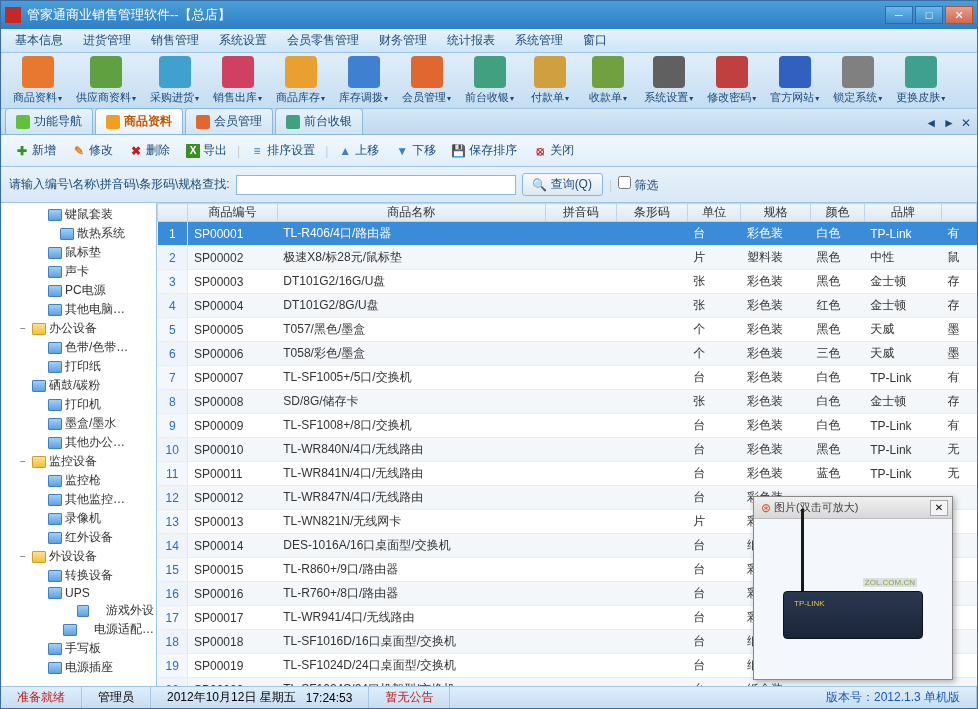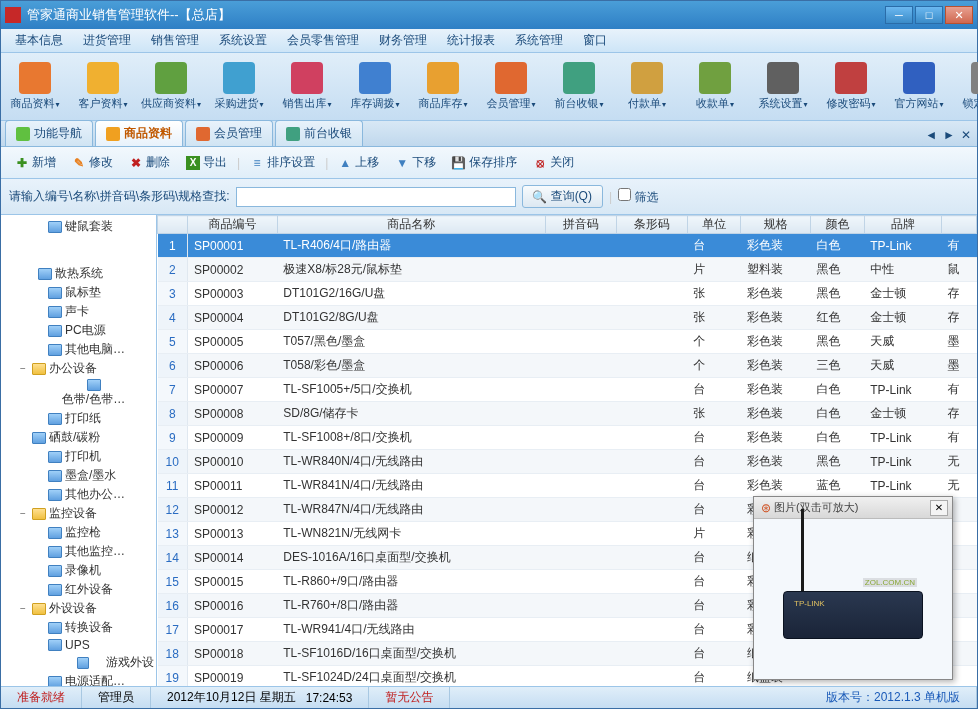--- a/index.html
+++ b/index.html
@@ -6,21 +6,21 @@
 body { background: #f0f0f0; overflow: hidden; }
 .window { width: 978px; height: 709px; background: #fff; border: 1px solid #3a6ea5; display: flex; flex-direction: column; }
 .titlebar { height: 28px; background: linear-gradient(#4a9ed8, #2e7fc5); display: flex; align-items: center; padding: 0 4px; color: #fff; }
 .titlebar-icon { width: 16px; height: 16px; background: #c62828; margin-right: 6px; }
 .titlebar-title { flex: 1; font-size: 13px; }
 .win-btns { display: flex; gap: 2px; }
 .win-btn { width: 28px; height: 18px; background: linear-gradient(#6bb8f0, #3a8bc8); border: 1px solid #2a6ca8; display: flex; align-items: center; justify-content: center; color: #fff; font-size: 11px; cursor: pointer; }
 .win-btn.close { background: linear-gradient(#e8a090, #d06850); border-color: #b85030; }
 .menubar { height: 24px; background: linear-gradient(#e8f2fb, #cde5f7); border-bottom: 1px solid #9cc5e8; display: flex; align-items: center; padding: 0 6px; gap: 4px; }
 .menu-item { padding: 3px 8px; cursor: pointer; color: #1a4a7a; }
-.toolbar-big { height: 68px; background: linear-gradient(#e0eef9, #c5ddf2); border-bottom: 1px solid #9cc5e8; display: flex; align-items: center; padding: 20px 6px; gap: 12px; }
+.toolbar-big { height: 56px; background: linear-gradient(#e0eef9, #c5ddf2); border-bottom: 1px solid #9cc5e8; display: flex; align-items: center; padding: 20px 6px; gap: 2px; }
 .tool-big { display: flex; flex-direction: column; align-items: center; padding: 2px 6px; cursor: pointer; min-width: 56px; }
 .tool-big-icon { width: 32px; height: 32px; border-radius: 4px; margin-bottom: 2px; }
 .tool-big-label { color: #1a4a7a; font-size: 11px; white-space: nowrap; }
 .tool-big-arrow { font-size: 8px; color: #1a4a7a; margin-left: 1px; }
 .tabbar { height: 26px; background: linear-gradient(#d8e8f5, #c0d8ed); border-bottom: 1px solid #8ab8dd; display: flex; align-items: flex-end; padding: 0 4px; position: relative; }
 .tab { display: flex; align-items: center; padding: 4px 10px; background: linear-gradient(#e8f2fb, #d0e4f3); border: 1px solid #8ab8dd; border-bottom: none; border-radius: 4px 4px 0 0; margin-right: 2px; cursor: pointer; color: #1a4a7a; gap: 4px; }
 .tab.active { background: linear-gradient(#fff, #e8f2fb); font-weight: bold; color: #c05800; }
 .tab-icon { width: 14px; height: 14px; border-radius: 2px; }
 .tabbar-right { position: absolute; right: 4px; bottom: 4px; display: flex; gap: 2px; color: #1a4a7a; font-size: 10px; }
 .tabbar-right span { cursor: pointer; padding: 0 2px; }
@@ -89,42 +89,38 @@
       <div class="menu-item">系统管理</div>
       <div class="menu-item">窗口</div>
     </div>
 
   <div class="toolbar-big" id="toolbar">
       <div class="tool-big">
         <div class="tool-big-icon" style="background:#e87830"></div>
         <div class="tool-big-label">商品资料<span class="tool-big-arrow">▾</span></div>
       </div>
       <div class="tool-big">
-        <div class="tool-big-icon" style="background:#f0b030"></div>
-        <div class="tool-big-label">客户资料<span class="tool-big-arrow">▾</span></div>
-      </div>
-      <div class="tool-big">
         <div class="tool-big-icon" style="background:#60a040"></div>
         <div class="tool-big-label">供应商资料<span class="tool-big-arrow">▾</span></div>
       </div>
       <div class="tool-big">
         <div class="tool-big-icon" style="background:#40a0d0"></div>
         <div class="tool-big-label">采购进货<span class="tool-big-arrow">▾</span></div>
       </div>
       <div class="tool-big">
         <div class="tool-big-icon" style="background:#d04060"></div>
         <div class="tool-big-label">销售出库<span class="tool-big-arrow">▾</span></div>
       </div>
       <div class="tool-big">
+        <div class="tool-big-icon" style="background:#e8a030"></div>
+        <div class="tool-big-label">商品库存<span class="tool-big-arrow">▾</span></div>
+      </div>
+      <div class="tool-big">
         <div class="tool-big-icon" style="background:#4080d0"></div>
         <div class="tool-big-label">库存调拨<span class="tool-big-arrow">▾</span></div>
-      </div>
-      <div class="tool-big">
-        <div class="tool-big-icon" style="background:#e8a030"></div>
-        <div class="tool-big-label">商品库存<span class="tool-big-arrow">▾</span></div>
       </div>
       <div class="tool-big">
         <div class="tool-big-icon" style="background:#e06830"></div>
         <div class="tool-big-label">会员管理<span class="tool-big-arrow">▾</span></div>
       </div>
       <div class="tool-big">
         <div class="tool-big-icon" style="background:#40a080"></div>
         <div class="tool-big-label">前台收银<span class="tool-big-arrow">▾</span></div>
       </div>
       <div class="tool-big">
@@ -233,21 +229,21 @@
     <label><input type="checkbox" style=""> <span>筛选</span></label>
   </div>
 
   <div class="content">
     <div class="tree-panel" id="tree">
         <div class="tree-node" style="padding-left: 32px;">
           <span class="tree-toggle"></span>
           <span class="tree-icon leaf"></span>
           <span class="tree-label">键鼠套装</span>
         </div>
-        <div class="tree-node" style="padding-left: 22px; margin-top: 28px;">
+        <div class="tree-node" style="padding-left: 44px;">
           <span class="tree-toggle"></span>
           <span class="tree-icon leaf"></span>
           <span class="tree-label">散热系统</span>
         </div>
         <div class="tree-node" style="padding-left: 32px;">
           <span class="tree-toggle"></span>
           <span class="tree-icon leaf"></span>
           <span class="tree-label">鼠标垫</span>
         </div>
         <div class="tree-node" style="padding-left: 32px;">
@@ -263,21 +259,21 @@
         <div class="tree-node" style="padding-left: 32px;">
           <span class="tree-toggle"></span>
           <span class="tree-icon leaf"></span>
           <span class="tree-label">其他电脑…</span>
         </div>
         <div class="tree-node" style="padding-left: 16px;">
           <span class="tree-toggle">−</span>
           <span class="tree-icon "></span>
           <span class="tree-label">办公设备</span>
         </div>
-        <div class="tree-node" style="padding-left: 32px; flex-direction: column;">
+        <div class="tree-node" style="padding-left: 32px;">
           <span class="tree-toggle"></span>
           <span class="tree-icon leaf"></span>
           <span class="tree-label">色带/色带…</span>
         </div>
         <div class="tree-node" style="padding-left: 32px;">
           <span class="tree-toggle"></span>
           <span class="tree-icon leaf"></span>
           <span class="tree-label">打印纸</span>
         </div>
         <div class="tree-node" style="padding-left: 16px;">
@@ -338,21 +334,21 @@
         <div class="tree-node" style="padding-left: 32px;">
           <span class="tree-toggle"></span>
           <span class="tree-icon leaf"></span>
           <span class="tree-label">UPS</span>
         </div>
         <div class="tree-node" style="padding-left: 49px; gap: 14px;">
           <span class="tree-toggle"></span>
           <span class="tree-icon leaf"></span>
           <span class="tree-label">游戏外设</span>
         </div>
-        <div class="tree-node" style="padding-left: 32px;">
+        <div class="tree-node" style="padding-left: 32px; justify-content: space-between;">
           <span class="tree-toggle"></span>
           <span class="tree-icon leaf"></span>
           <span class="tree-label">电源适配…</span>
         </div>
         <div class="tree-node" style="padding-left: 32px;">
           <span class="tree-toggle"></span>
           <span class="tree-icon leaf"></span>
           <span class="tree-label">手写板</span>
         </div>
         <div class="tree-node" style="padding-left: 32px;">

